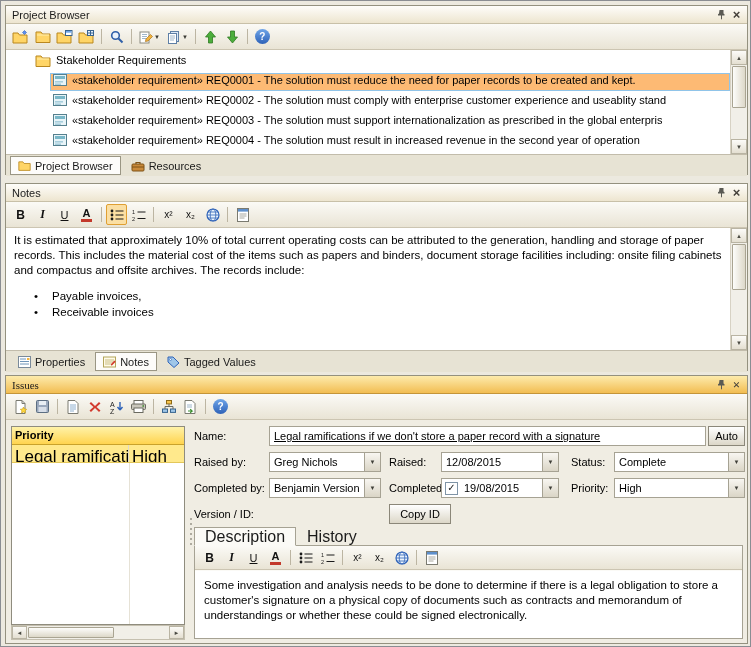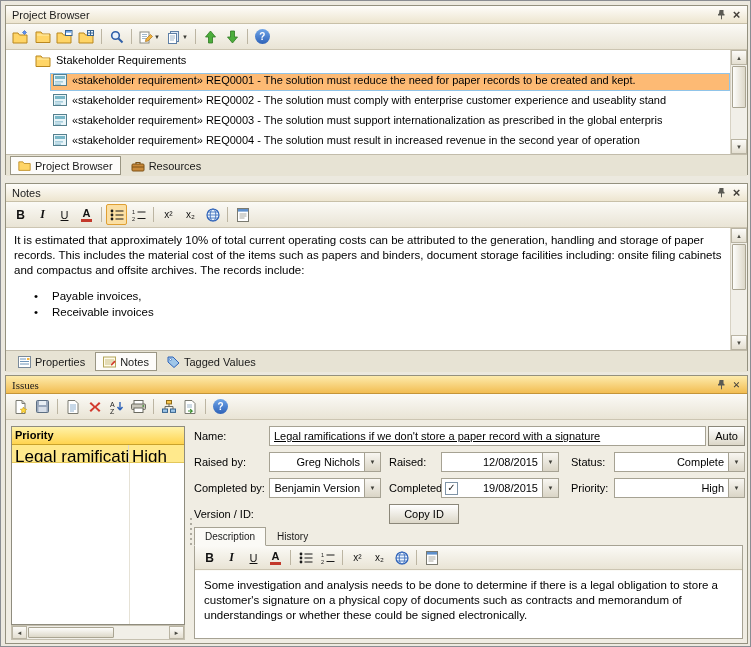--- a/index.html
+++ b/index.html
@@ -82,31 +82,31 @@
   .grow { display:flex; height:18px; font-size:17px; color:#000; }
   .grow.sel { background:#FFE98C; border-bottom:1px solid #E3C75A; }
   .gc { padding:2px 3px; overflow:hidden; white-space:nowrap; }
   .gc.c1 { width:117px; flex:none; border-right:1px solid #DDD9CC; } .gc.c2 { flex:1; }
   .colline { position:absolute; left:117px; top:36px; bottom:0; width:1px; background:#E6E2D6; }
   .vsplit { position:absolute; left:181px; top:0; bottom:0; width:7px; display:flex; flex-direction:column; align-items:center; justify-content:center; gap:3px; }
   .vsplit i { width:2px; height:2px; background:#98948A; border-radius:50%; }
 
   .flabel { position:absolute; height:20px; line-height:20px; font-size:11px; color:#000; white-space:nowrap; }
   .field { position:absolute; height:20px; background:#fff; border:1px solid #A6A293; font-size:11px; display:flex; align-items:center; color:#000; }
-  .field .txt { flex:1; padding:0 4px; overflow:hidden; white-space:nowrap;text-align:right; }
+  .field .txt { flex:1; padding:0 4px; overflow:hidden; white-space:nowrap; }
   .drop { width:16px; align-self:stretch; display:flex; align-items:center; justify-content:center;
     background:linear-gradient(#F8F6F1,#DAD5C6); border-left:1px solid #A6A293; font-size:6px; color:#3F3F38; }
   input.field { padding:1px 4px; font-family:inherit;text-decoration:underline; }
   .btn { position:absolute; height:20px; background:linear-gradient(#FFFFFF,#DCD7C8); border:1px solid #8B8779; border-radius:0;
     font-size:11px; font-family:Liberation Sans, sans-serif; color:#000; display:flex; align-items:center; justify-content:center; cursor:default; }
   .checkbox { width:13px; height:13px; flex:none; background:#fff; border:1px solid #7F94A6; margin:0 2px 0 3px;
     display:flex; align-items:center; justify-content:center; font-size:10px; line-height:1; color:#1a1a1a; }
 
   .dtabs { position:absolute; left:188px; top:106px; height:20px; display:flex; align-items:flex-end; }
-  .dtab { height:19px; display:flex; align-items:center; padding:0 10px; font-size:10px; color:#1a1a1a; border:1px solid transparent; }
+  .dtab { height:19px; display:flex; align-items:center; padding:0 10px; font-size:16px; color:#1a1a1a; border:1px solid transparent; }
   .dtab.active { background:#FBFAF6; border-color:#A6A293; border-bottom-color:#FBFAF6; position:relative; z-index:2; }
   .dgroup { position:absolute; left:188px; top:125px; right:4px; bottom:4px; border:1px solid #A6A293; background:#FBFAF6; }
   .dgroup .toolbar { height:24px; }
   .dtext { position:absolute; top:25px; left:0; right:0; bottom:0; background:#fff; padding:7px 9px; font-size:11.5px; line-height:15px; color:#000; overflow:hidden; }
 </style>
 </head>
 <body>
 
 <div id="window">
 
@@ -571,21 +571,21 @@
       </div>
       <span class="flabel" style="left:565px;top:58px">Priority:</span>
       <div class="field" style="left:608px;top:58px;width:131px">
         <span class="txt">High</span>
         <span class="drop">
             <span>▼</span>
           </span>
       </div>
 
       <span class="flabel" style="left:188px;top:84px">Version / ID:</span>
-      <button class="btn" style="left:383px;top:84px;width:70px;position:absolute">Copy ID</button>
+      <button class="btn" style="left:383px;top:84px;width:62px;position:absolute">Copy ID</button>
 
       <div class="dtabs">
         <div class="dtab active">Description</div>
         <div class="dtab">History</div>
       </div>
       <div class="dgroup">
         <div class="toolbar">
           <span class="tbtn">
               <span class="gB">B</span>
             </span>

